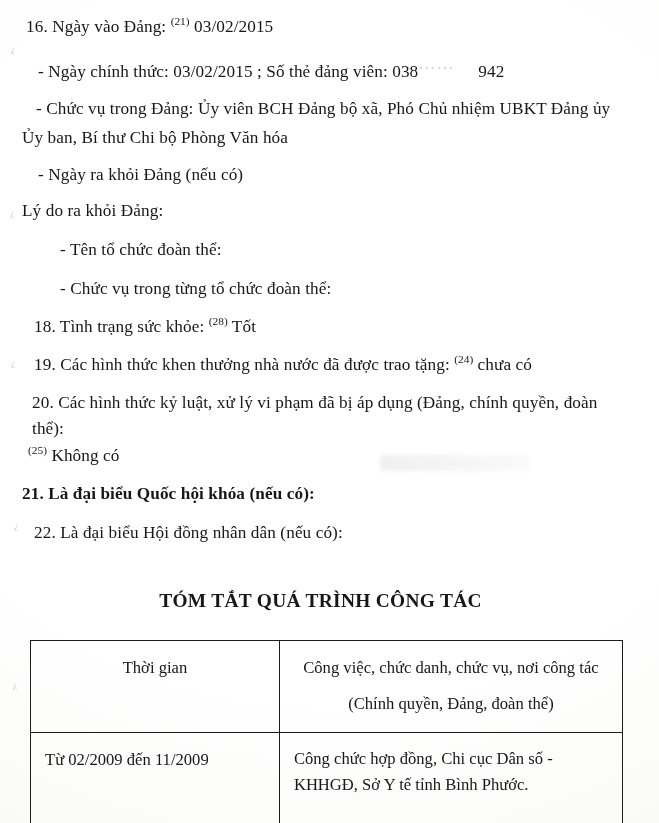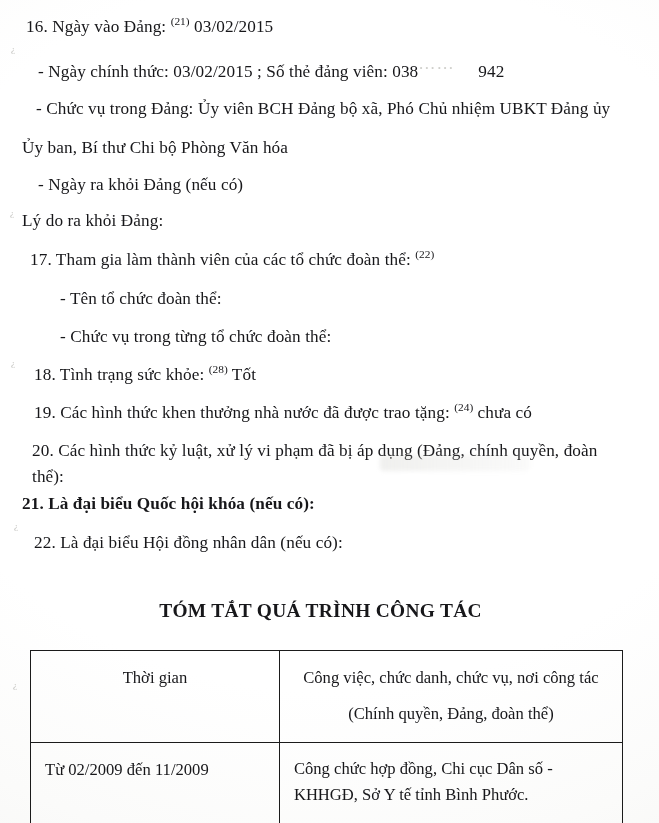--- a/index.html
+++ b/index.html
@@ -35,21 +35,21 @@
   
   .line {
     font-size: 17.2px;
     line-height: 1.52;
     letter-spacing: .1px;
     margin: 0 0 10.5px 0;
     white-space: pre-wrap;
   }
   .l-16   { margin-left: 4px;  margin-bottom: 11px; }
   .l-dash1{ margin-left: 16px; margin-bottom: 11px; }
-  .l-dash2{ margin-left: 14px; margin-bottom: 12px;  }
+  .l-dash2{ margin-left: 14px; margin-bottom: 2px;  }
   .l-cont { margin-left: 0px;  margin-bottom: 11px; }
   .l-dash3{ margin-left: 16px; }
   .l-lydo { margin-left: 0px;  margin-bottom: 13px; }
   .l-17   { margin-left: 8px;  margin-bottom: 12px; }
   .l-sub  { margin-left: 38px; margin-bottom: 12px; }
   .l-18   { margin-left: 12px; margin-bottom: 12px; }
   .l-19   { margin-left: 12px; margin-bottom: 12px; }
   .l-20   { margin-left: 10px; margin-bottom: 1px;  }
   .l-20b  { margin-left: 6px;  margin-bottom: 12px; }
   .l-21   { margin-left: 0; margin-bottom: 12px; font-weight: bold; }
@@ -140,30 +140,30 @@
 
   <p class="line l-dash1"><span>- Ngày chính thức: 03/02/2015 ; Số thẻ đảng viên: 038</span><span class="redact">……</span><span>942</span></p>
 
   <p class="line l-dash2">- Chức vụ trong Đảng: Ủy viên BCH Đảng bộ xã, Phó Chủ nhiệm UBKT Đảng ủy</p>
   <p class="line l-cont">Ủy ban, Bí thư Chi bộ Phòng Văn hóa</p>
 
   <p class="line l-dash3">- Ngày ra khỏi Đảng (nếu có)</p>
 
   <p class="line l-lydo">Lý do ra khỏi Đảng:</p>
 
-  <p class="line l-17"><span>17. Tham gia làm thành viên của các tổ chức đoàn thể: </span><sup class="note">(22)</sup></p>
 
   <p class="line l-sub">- Tên tổ chức đoàn thể:</p>
   <p class="line l-sub">- Chức vụ trong từng tổ chức đoàn thể:</p>
 
   <p class="line l-18"><span>18. Tình trạng sức khỏe: </span><sup class="note">(28)</sup><span> Tốt</span></p>
 
   <p class="line l-19"><span>19. Các hình thức khen thưởng nhà nước đã được trao tặng: </span><sup class="note">(24)</sup><span> chưa có</span></p>
 
   <p class="line l-20">20. Các hình thức kỷ luật, xử lý vi phạm đã bị áp dụng (Đảng, chính quyền, đoàn thể):</p>
+  <p class="line l-20b"><sup class="note">(25)</sup><span> Không có</span></p>
 
   <p class="line l-21">21. Là đại biểu Quốc hội khóa (nếu có):</p>
   <p class="line l-22">22. Là đại biểu Hội đồng nhân dân (nếu có):</p>
 
   <h2 class="sec-title">TÓM TẮT QUÁ TRÌNH CÔNG TÁC</h2>
 
   <div class="tbl-wrap">
     <table class="career">
       <thead>
         <tr>

